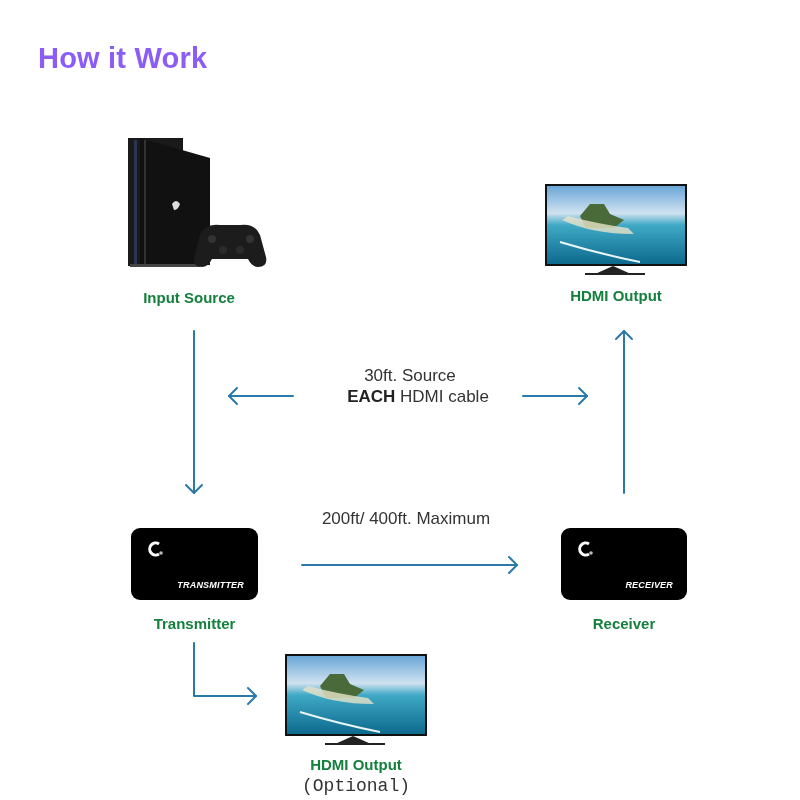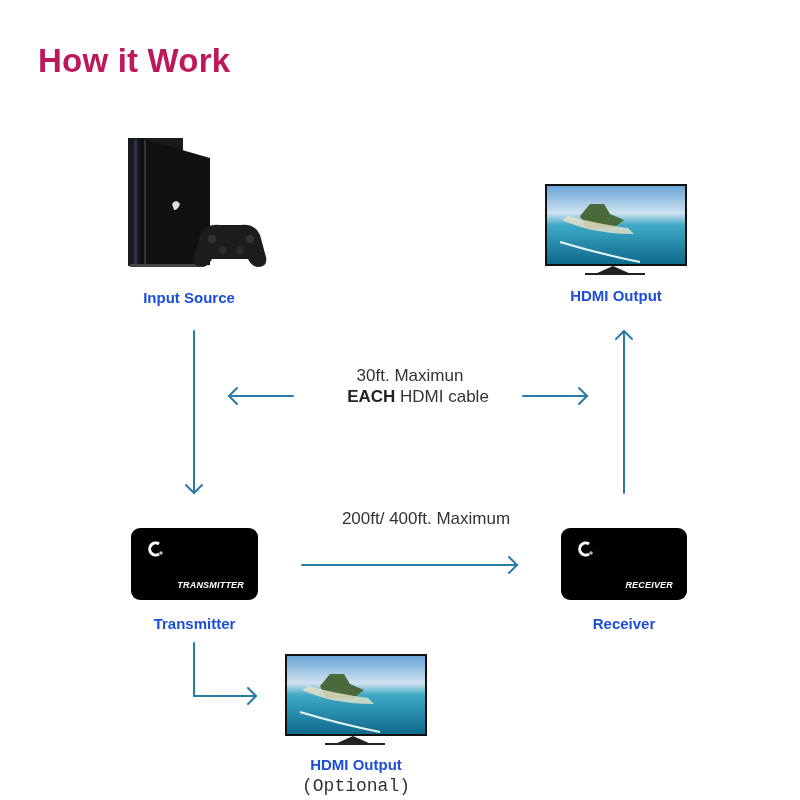--- a/index.html
+++ b/index.html
@@ -1,20 +1,20 @@
 <!DOCTYPE html>
 <html><head>
 <meta charset="utf-8">
 <style>
   html, body { margin: 0; padding: 0; background: #ffffff; }
   body { width: 800px; height: 800px; position: relative; overflow: hidden;
          font-family: "Liberation Sans", sans-serif; }
   .abs { position: absolute; }
-  .title { left: 38px; top: 42px; font-size: 33px; font-weight: bold; color: #be185d; letter-spacing: 0.2px; }
-  .label { font-size: 15px; font-weight: bold; color: #1d4ed8; text-align: center; white-space: nowrap; }
+  .title { left: 38px; top: 42px; font-size: 29px; font-weight: bold; color: #8b5cf6; letter-spacing: 0.2px; }
+  .label { font-size: 15px; font-weight: bold; color: #15803d; text-align: center; white-space: nowrap; }
   .sub { font-size: 18px; color: #333; font-weight: normal; font-family: Liberation Mono, monospace; }
   .note { font-size: 17px; color: #333; text-align: center; line-height: 21px; white-space: nowrap; }
   .note b { font-weight: bold; color: #222; margin-left: 16px; }
   .box { background: #000; border-radius: 9px; }
   .box-label { position: absolute; right: 14px; bottom: 10px; color: #fff; font-size: 9px;
                font-style: italic; font-weight: bold; letter-spacing: 0.2px; }
   .logo { position: absolute; left: 16px; top: 12px; }
   svg.arrows { position: absolute; left: 0; top: 0; }
 </style>
 </head>
@@ -56,25 +56,25 @@
     <path d="M40 34 l10 -12 h14 l6 10 l14 6 l-10 8 h-28z" fill="#4b6a3a"></path>
     <path d="M22 38 q30 14 72 14 l-6 -6 q-30 -4 -60 -12z" fill="#e9e4c8" opacity="0.8"></path>
     <path d="M20 60 q40 12 80 20" stroke="#e8f4f8" stroke-width="2" fill="none"></path>
     <path d="M55 92 l18 -8 l18 8z" fill="#222"></path>
     <rect x="45" y="91" width="60" height="2" fill="#222"></rect>
   </svg>
   <div class="abs label" style="left:0; width:152px; top:105px;">HDMI Output</div>
 </div>
 
 <div class="abs note" style="left:300px; top:365px; width:220px;">
-  <div>30ft. Maximun</div>
+  <div>30ft. Source</div>
   <div><b>EACH</b><span> HDMI cable</span></div>
 </div>
 
-<div class="abs note" style="left:306px; top:508px; width:240px;">
+<div class="abs note" style="left:286px; top:508px; width:240px;">
   <div>200ft/ 400ft. Maximum</div>
 </div>
 
 <div class="abs box" style="left:131px; top:528px; width:127px; height:72px;">
   <svg class="logo" width="18" height="18" viewBox="0 0 18 18">
     <path d="M12 4 A6 6 0 1 0 12 14" stroke="#fff" stroke-width="3" fill="none"></path>
     <circle cx="14" cy="13" r="1.8" fill="#bbb"></circle>
   </svg>
   <div class="box-label">TRANSMITTER</div>
 </div>

